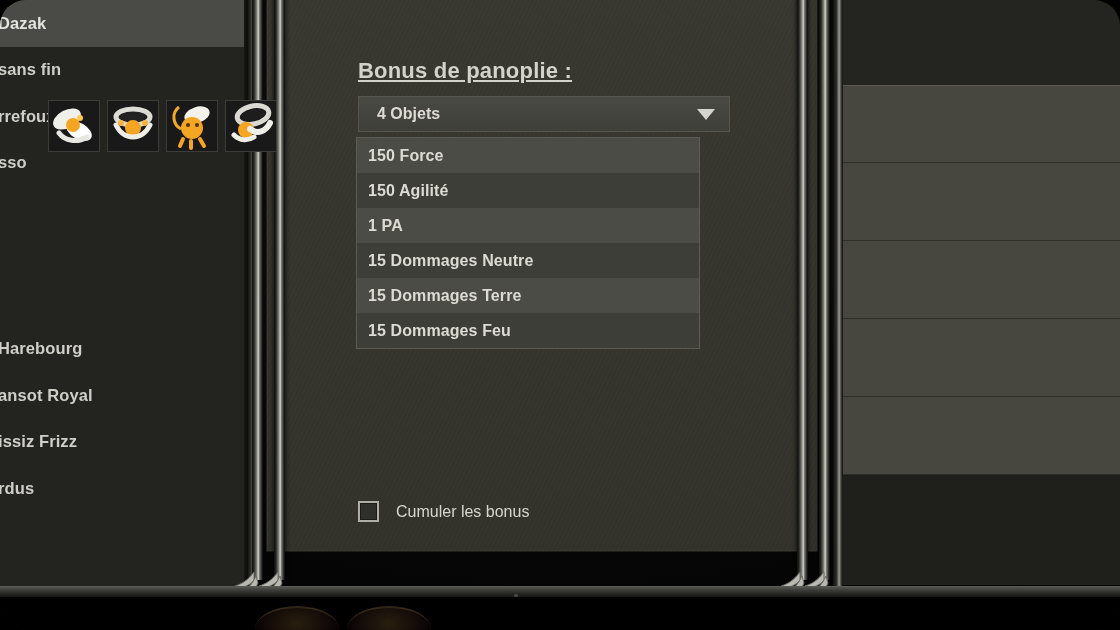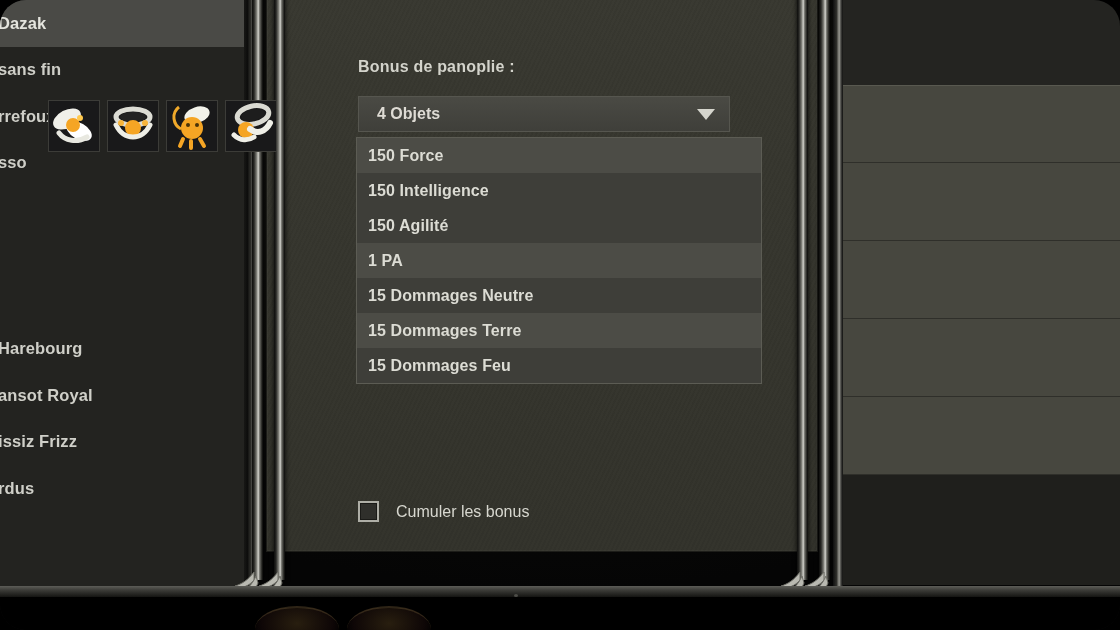--- a/index.html
+++ b/index.html
@@ -120,22 +120,23 @@
     background:#19191a;
     border:1px solid #3c3c38;
     display:flex; align-items:center; justify-content:center;
     overflow:hidden;
     position:relative;
   }
   .item-slot svg { display:block; }
 
   .field-label {
     position:absolute; left:358px; top:58px;
-    color:#d3d3cb; font-size:16px; font-weight:bold;
+    color:#d3d3cb; font-size:22px; font-weight:bold;
     letter-spacing:.2px;
+    text-decoration:underline;
   }
 
   .select-box {
     position:absolute; left:358px; top:96px; width:372px; height:36px;
     background:linear-gradient(180deg,#4a4a44 0%,#3f3f3a 100%);
     border:1px solid #56564f;
     display:flex; align-items:center;
     padding:0 10px;
     cursor:pointer;
   }
@@ -145,21 +146,21 @@
   }
   .caret {
     width:0;height:0;
     border-left:9px solid transparent;
     border-right:9px solid transparent;
     border-top:11px solid #d5d5cd;
     margin-right:4px;
   }
 
   .options {
-    position:absolute; left:356px; top:137px; width:406px;
+    position:absolute; left:356px; top:137px; width:344px;
     border:1px solid #5c5c54;
     background:#c4b5fd;
     overflow:hidden;
   }
   .option {
     height:35px;
     display:flex; align-items:center;
     padding-left:11px;
     color:#dcdcd4;
     font-size:16px;
@@ -348,23 +349,20 @@
   <div class="select-box">
     <span class="select-value">4 Objets</span>
     <span class="caret"></span>
   </div>
 
   <div class="options">
     <div class="option odd">
         <span>150 Force</span>
       </div>
     <div class="option even">
-        <span>150 Intelligence</span>
-      </div>
-    <div class="option even">
         <span>150 Agilité</span>
       </div>
     <div class="option odd">
         <span>1 PA</span>
       </div>
     <div class="option even">
         <span>15 Dommages Neutre</span>
       </div>
     <div class="option odd">
         <span>15 Dommages Terre</span>

